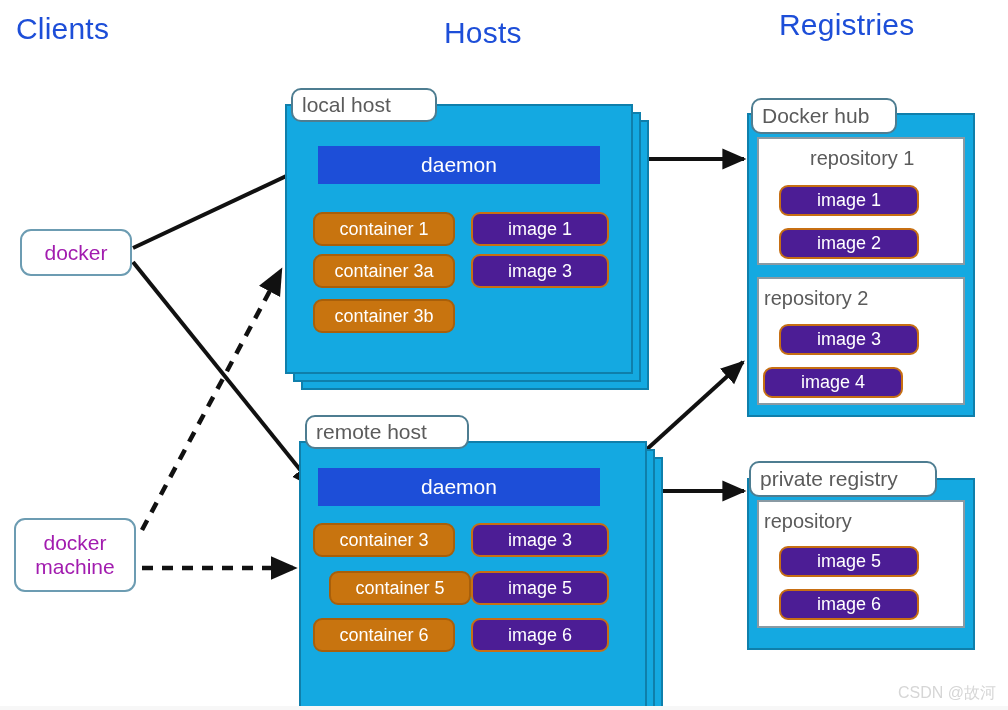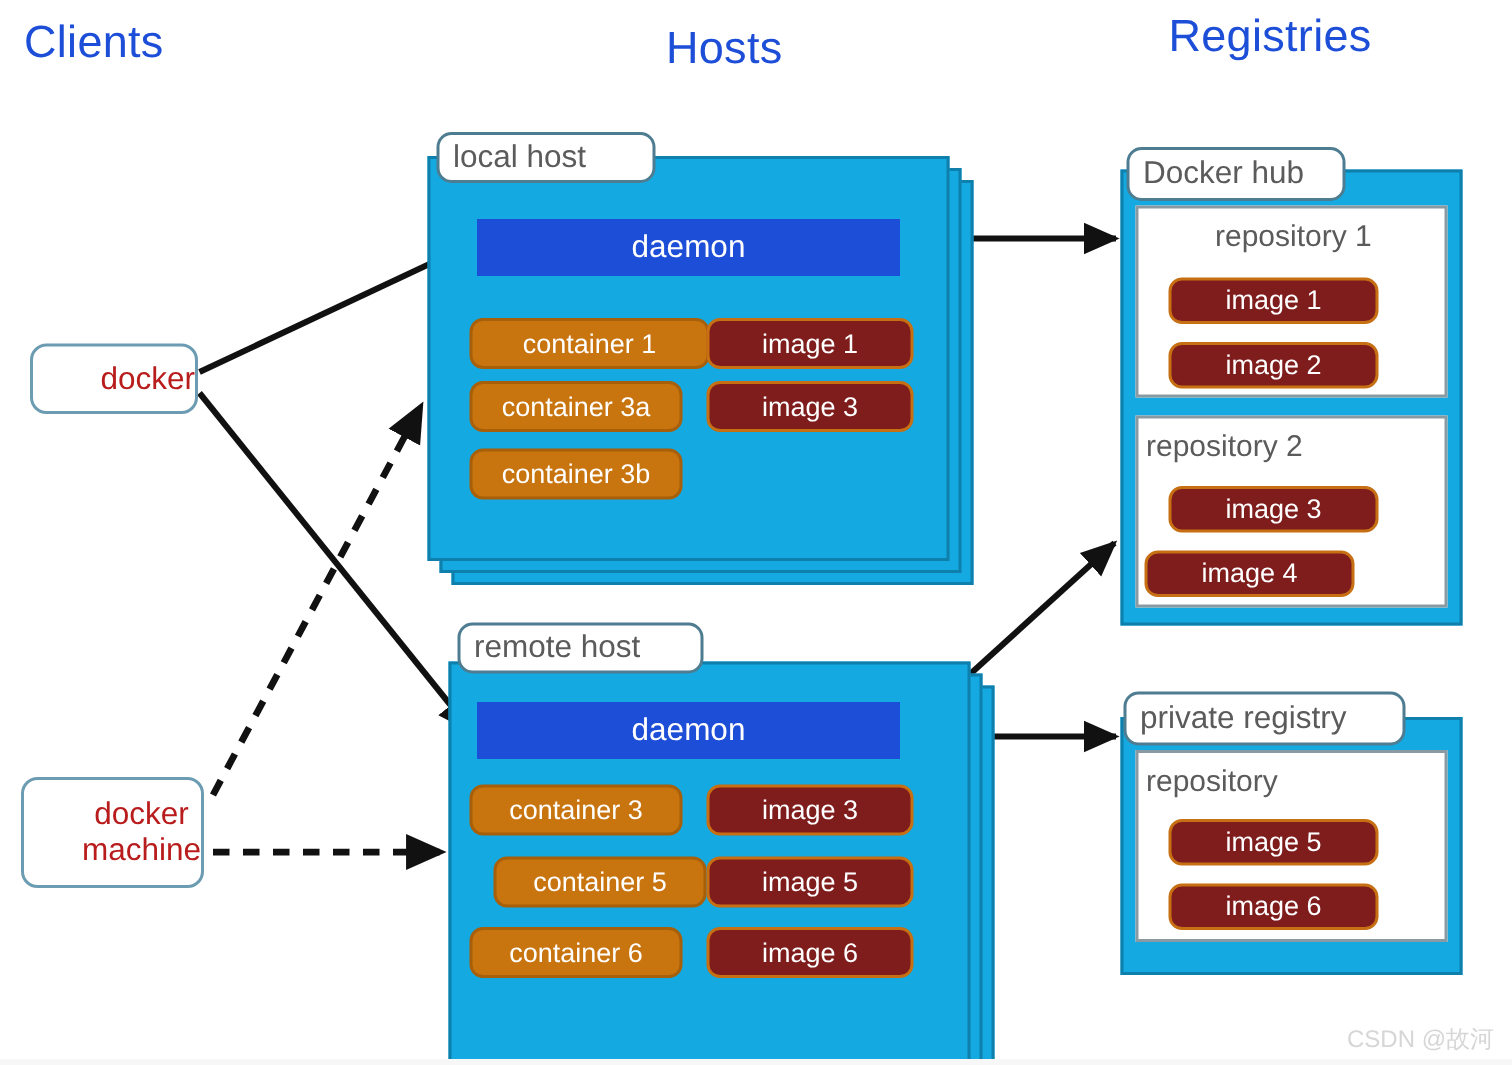--- a/index.html
+++ b/index.html
@@ -36,25 +36,25 @@
     pointer-events: none;
   }
 
   
   .client-box {
     position: absolute;
     box-sizing: border-box;
     background: #ffffff;
     border: 2.5px solid #6c9cb2;
     border-radius: 11px;
-    color: #b91c1c;
-    font-size: 21px;
-    display: flex;
-    align-items: center;
-    justify-content: flex-end;
+    color: #a21caf;
+    font-size: 21px;
+    display: flex;
+    align-items: center;
+    justify-content: center;
     text-align: center;
     line-height: 1.12;
     z-index: 6;
   }
 
   
   .host-stack { position: absolute; }
   .host-shadow {
     position: absolute;
     box-sizing: border-box;
@@ -103,21 +103,21 @@
     align-items: center;
     justify-content: center;
     white-space: nowrap;
     z-index: 4;
   }
   .chip.container {
     background: #c8740f;
     border: 2px solid #a85f0a;
   }
   .chip.image {
-    background: #7f1d1d;
+    background: #4c1d95;
     border: 2px solid #c76f13;
   }
 
   
   .registry {
     position: absolute;
     box-sizing: border-box;
     background: #14a9e1;
     border: 2.5px solid #0f7fab;
   }
@@ -180,21 +180,21 @@
     </div>
 
   <div id="hosts-layer">
       <div class="host-stack" style="left: 285px; top: 104px; width: 348px; height: 270px;">
         <div class="host-shadow" style="left: 16px; top: 16px; width: 348px; height: 270px; z-index: 1;"></div>
         <div class="host-shadow" style="left: 8px; top: 8px; width: 348px; height: 270px; z-index: 2;"></div>
         <div class="host-panel" style="width: 348px; height: 270px; z-index: 3;"></div>
       </div>
       <div class="host-label" style="left: 291px; top: 88px; width: 146px; height: 34px;">local host</div>
       <div class="daemon-bar" style="left: 318px; top: 146px; width: 282px; height: 38px;">daemon</div>
-      <div class="chip container" style="left: 313px; top: 212px; width: 160px; height: 34px;">container 1</div>
+      <div class="chip container" style="left: 313px; top: 212px; width: 142px; height: 34px;">container 1</div>
       <div class="chip container" style="left: 313px; top: 254px; width: 142px; height: 34px;">container 3a</div>
       <div class="chip container" style="left: 313px; top: 299px; width: 142px; height: 34px;">container 3b</div>
       <div class="chip image" style="left: 471px; top: 212px; width: 138px; height: 34px;">image 1</div>
       <div class="chip image" style="left: 471px; top: 254px; width: 138px; height: 34px;">image 3</div>
       <div class="host-stack" style="left: 299px; top: 441px; width: 348px; height: 275px;">
         <div class="host-shadow" style="left: 16px; top: 16px; width: 348px; height: 275px; z-index: 1;"></div>
         <div class="host-shadow" style="left: 8px; top: 8px; width: 348px; height: 275px; z-index: 2;"></div>
         <div class="host-panel" style="width: 348px; height: 275px; z-index: 3;"></div>
       </div>
       <div class="host-label" style="left: 305px; top: 415px; width: 164px; height: 34px;">remote host</div>

